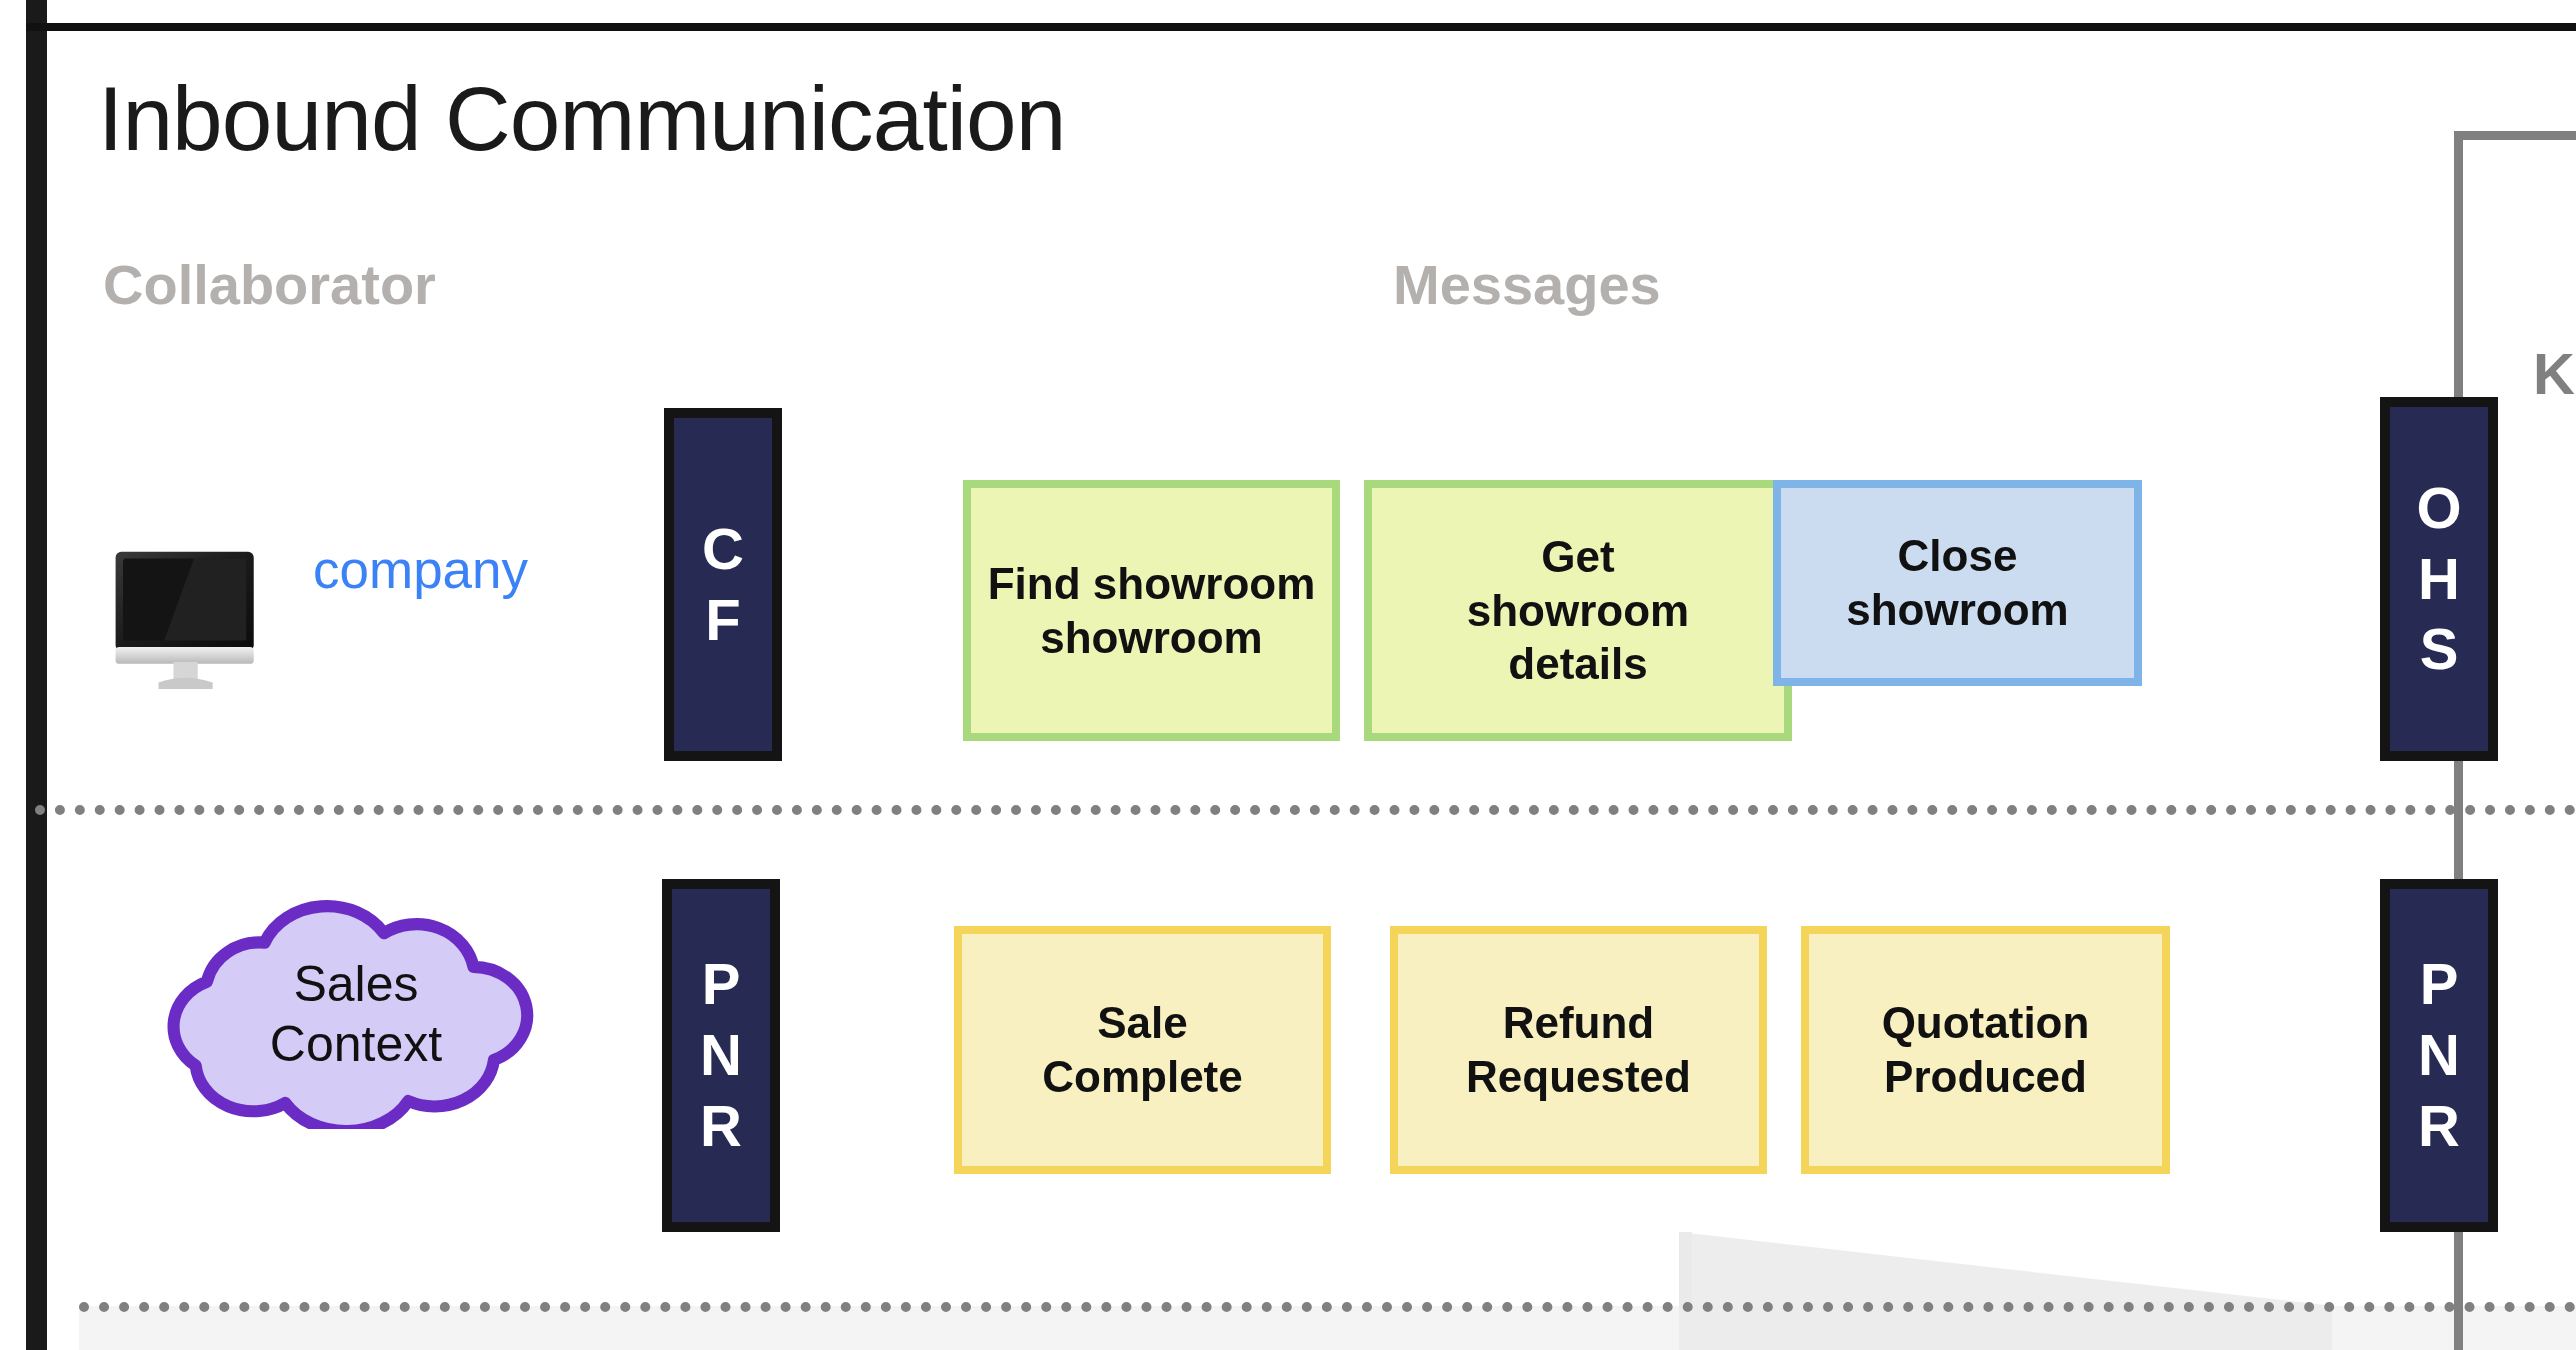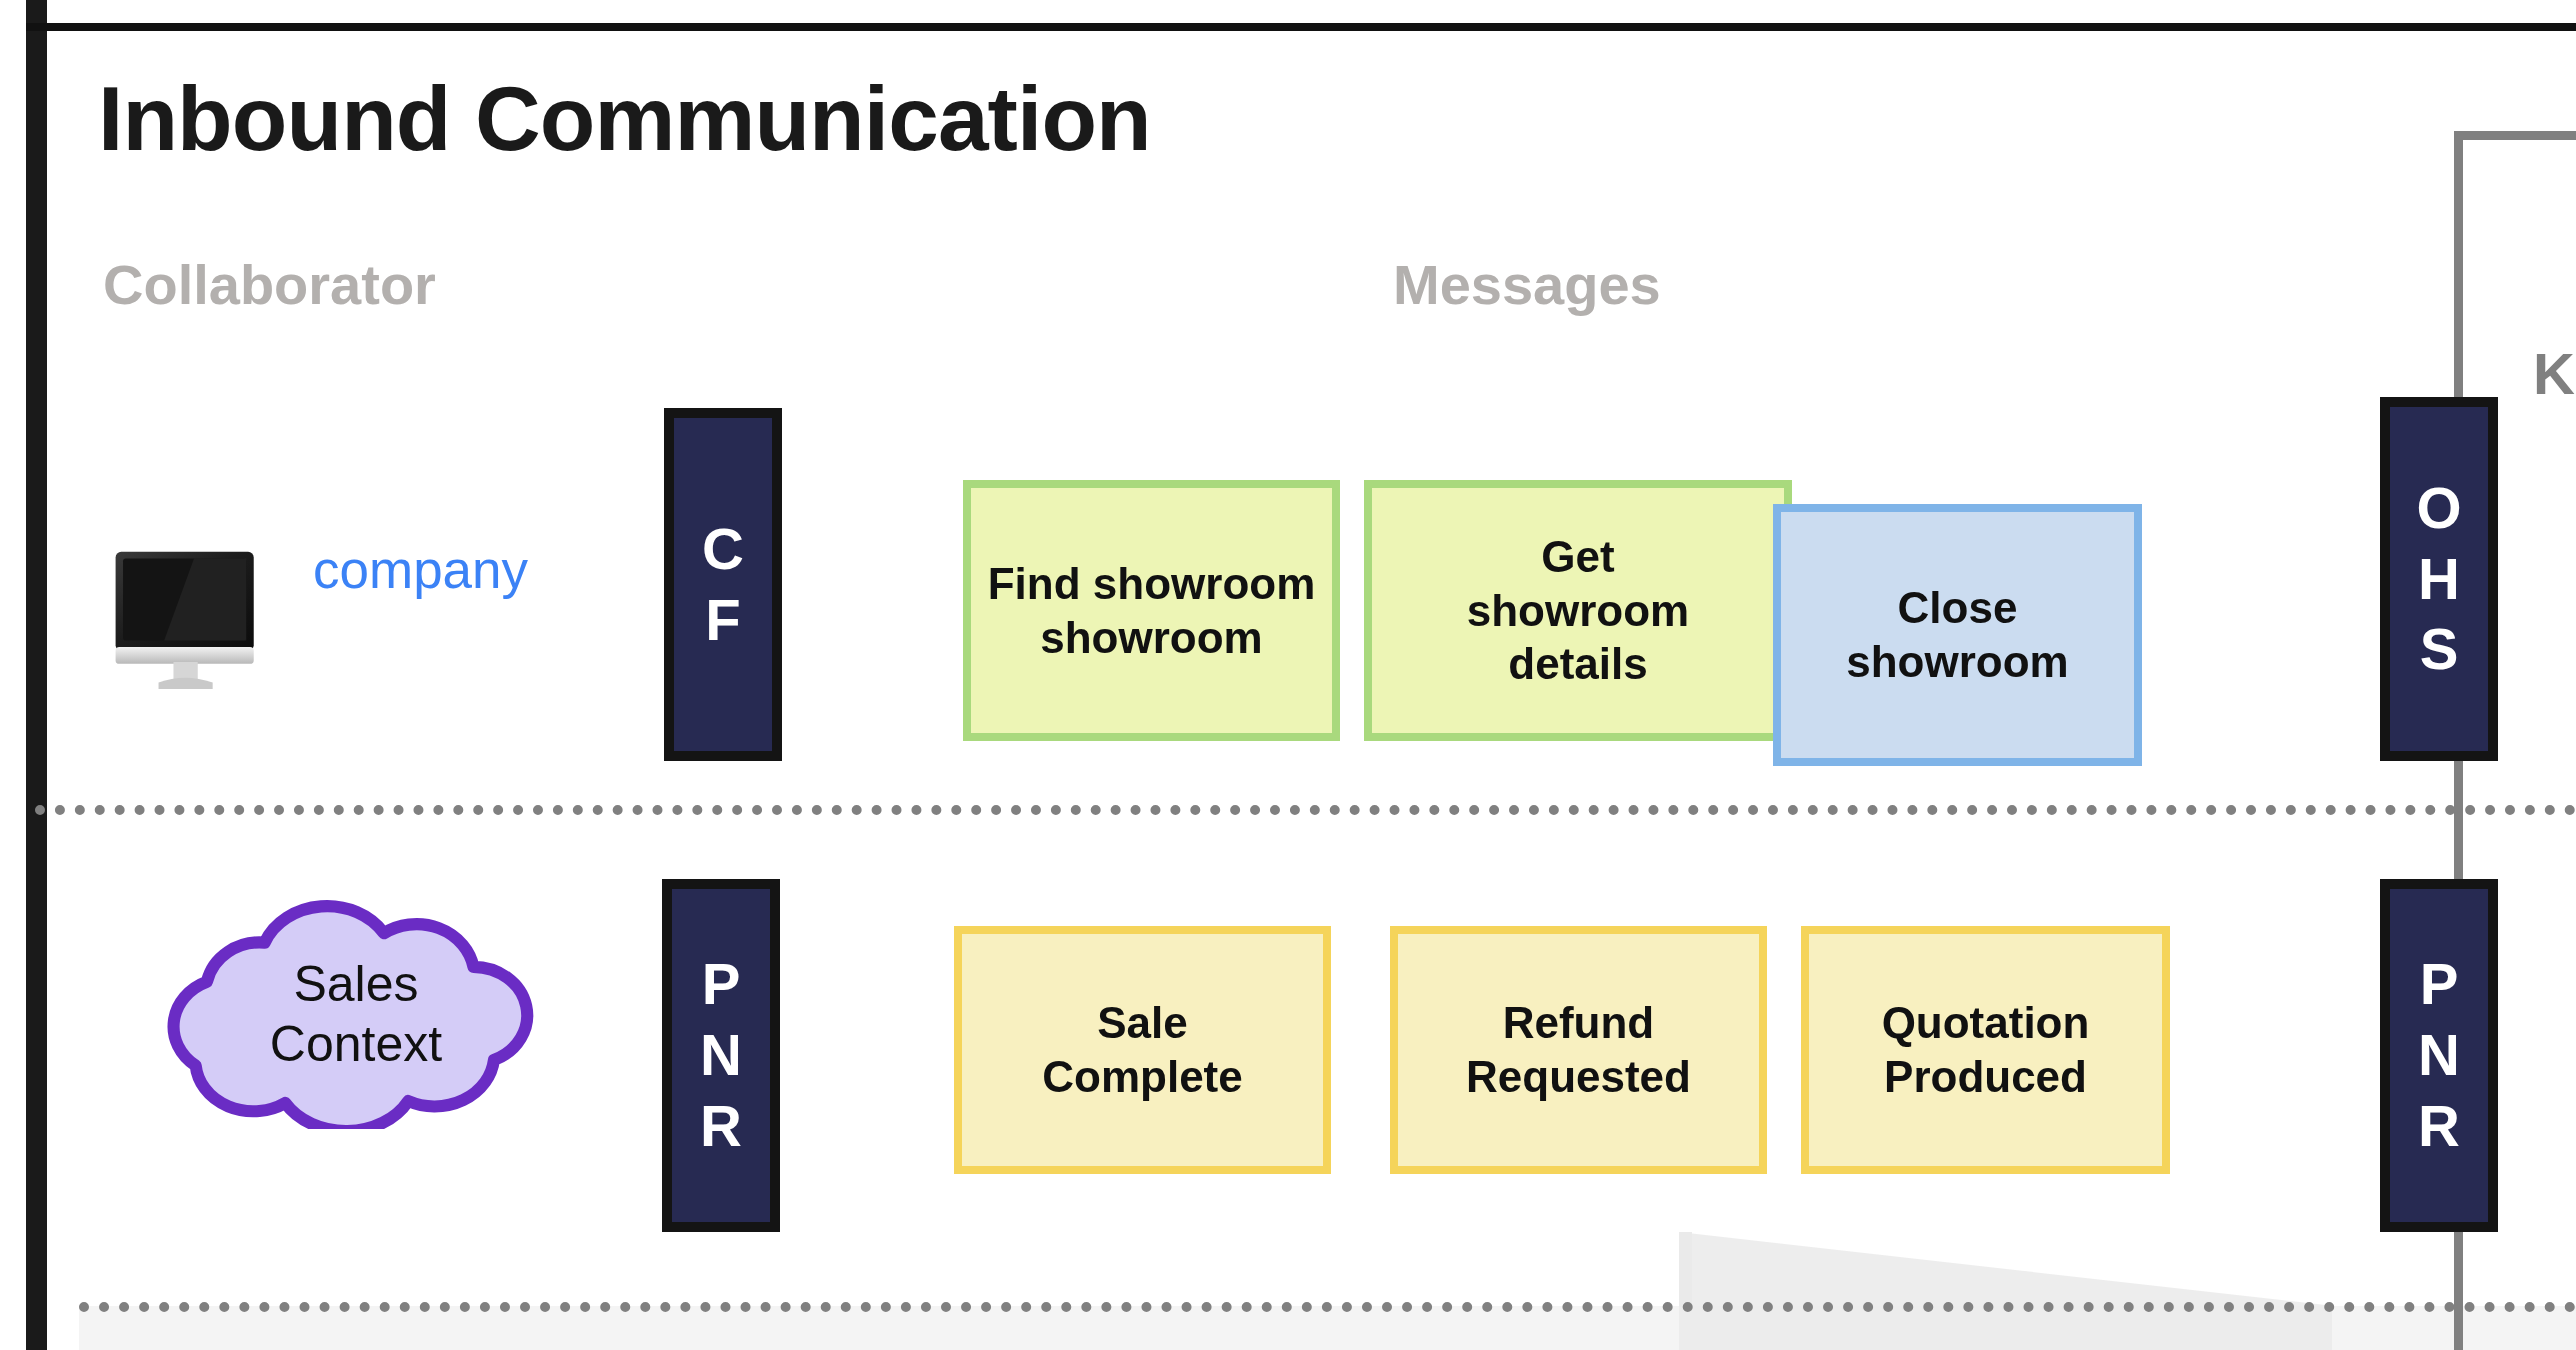--- a/index.html
+++ b/index.html
@@ -35,21 +35,21 @@
     height: 8.4px;
     background: #111111;
   }
 
   
   .page-title {
     position: absolute;
     left: 98px;
     top: 73px;
     font-size: 91px;
-    font-weight: bold;
+    font-weight: normal;
     color: #1a1a1a;
     letter-spacing: -0.9px;
     white-space: nowrap;
     line-height: 1;
   }
   .column-header {
     position: absolute;
     font-size: 56px;
     font-weight: bold;
     color: #b3b0ae;
@@ -189,21 +189,21 @@
   }
   .msg-box .inner { display: block; }
 
   .msg-box.green { background: #edf5b5; border: 8.4px solid #a9d97d; }
   .msg-box.blue  { background: #cbdcf0; border: 8.4px solid #7fb4e8; }
   .msg-box.amber { background: #f8f0c0; border: 8.4px solid #f5d45a; }
 
   
   .m1 { left: 963px; top: 480px;  width: 377px; height: 261px; }
   .m2 { left: 1364px; top: 480px;  width: 428px; height: 261px; }
-  .m3 { left: 1773px; top: 504px;  width: 369px; height: 262px; }
+  .m3 { left: 1773px; top: 480px;  width: 369px; height: 206px; }
   
   .m4 { left: 954px; top: 926px;  width: 377px; height: 248px; text-align: center; }
   .m5 { left: 1390px; top: 926px;  width: 377px; height: 248px; }
   .m6 { left: 1801px; top: 926px;  width: 369px; height: 248px; }
 </style>
 </head>
 <body>
 
 <div id="canvas">
 

